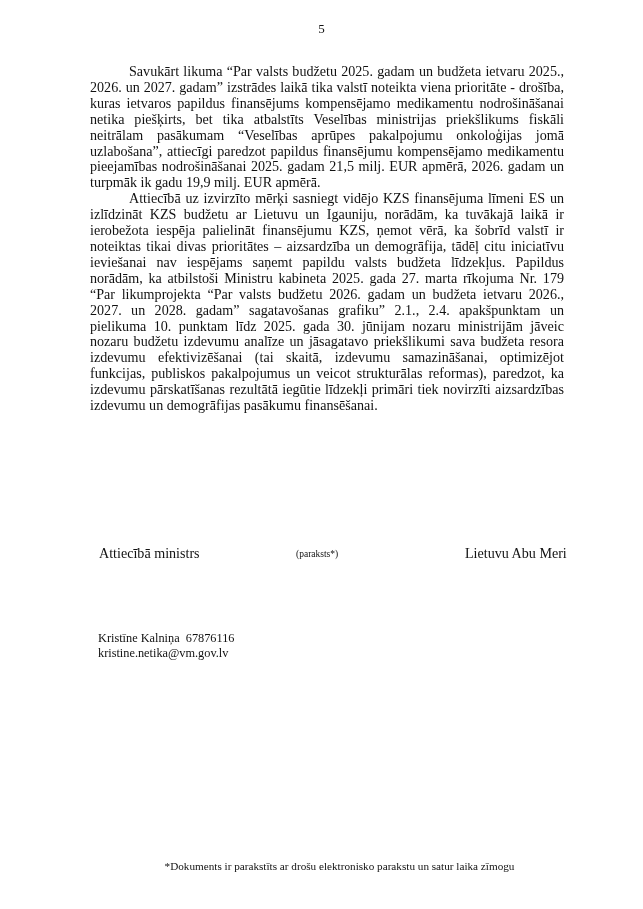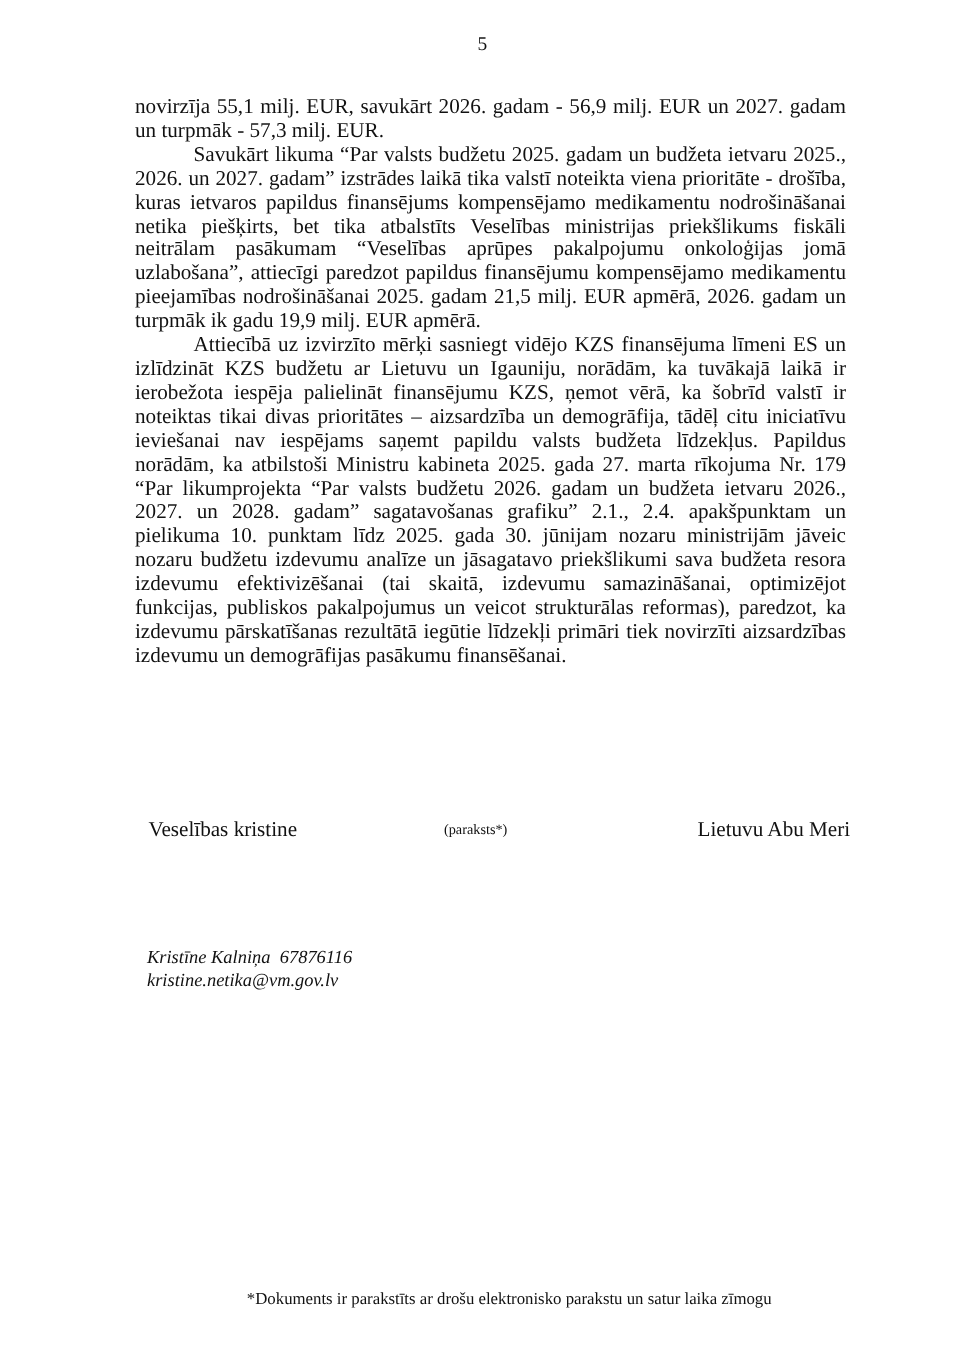--- a/index.html
+++ b/index.html
@@ -18,40 +18,39 @@
   .body-text p { margin: 0; }
   .body-text p.indent { text-indent: 39px; font-family: Liberation Serif, serif; }
   .signature-row {
     position: absolute; top: 545px; left: 99px; width: 480px; height: 20px;
     font-size: 14.1px;
   }
   .sig-title { position: absolute; left: 0; top: 0; }
   .sig-mark { position: absolute; left: 197px; top: 4px; font-size: 9.5px; }
   .sig-name { position: absolute; left: 366px; top: 0; }
   .contact {
-    position: absolute; top: 631px; left: 98px; font-size: 12.3px; line-height: 15px; font-style: italic;
+    position: absolute; top: 631px; left: 98px; font-size: 12.3px; line-height: 15px;
   }
   .footnote {
     position: absolute; top: 860px; left: 0; width: 643px; text-align: center; font-size: 11.2px;
     padding-left: 36px; box-sizing: border-box;
   }
 </style>
 </head>
 <body>
 
 <div class="page-number">5</div>
 
 <div class="body-text">
-  <p>novirzīja 55,1 milj. EUR, savukārt 2026. gadam - 56,9 milj. EUR un 2027. gadam un turpmāk - 57,3 milj. EUR.</p>
   <p class="indent">Savukārt likuma “Par valsts budžetu 2025. gadam un budžeta ietvaru 2025., 2026. un 2027. gadam” izstrādes laikā tika valstī noteikta viena prioritāte - drošība, kuras ietvaros papildus finansējums kompensējamo medikamentu nodrošināšanai netika piešķirts, bet tika atbalstīts Veselības ministrijas priekšlikums fiskāli neitrālam pasākumam “Veselības aprūpes pakalpojumu onkoloģijas jomā uzlabošana”, attiecīgi paredzot papildus finansējumu kompensējamo medikamentu pieejamības nodrošināšanai 2025. gadam 21,5 milj. EUR apmērā, 2026. gadam un turpmāk ik gadu 19,9 milj. EUR apmērā.</p>
   <p class="indent">Attiecībā uz izvirzīto mērķi sasniegt vidējo KZS finansējuma līmeni ES un izlīdzināt KZS budžetu ar Lietuvu un Igauniju, norādām, ka tuvākajā laikā ir ierobežota iespēja palielināt finansējumu KZS, ņemot vērā, ka šobrīd valstī ir noteiktas tikai divas prioritātes – aizsardzība un demogrāfija, tādēļ citu iniciatīvu ieviešanai nav iespējams saņemt papildu valsts budžeta līdzekļus. Papildus norādām, ka atbilstoši Ministru kabineta 2025. gada 27. marta rīkojuma Nr. 179 “Par likumprojekta “Par valsts budžetu 2026. gadam un budžeta ietvaru 2026., 2027. un 2028. gadam” sagatavošanas grafiku” 2.1., 2.4. apakšpunktam un pielikuma 10. punktam līdz 2025. gada 30. jūnijam nozaru ministrijām jāveic nozaru budžetu izdevumu analīze un jāsagatavo priekšlikumi sava budžeta resora izdevumu efektivizēšanai (tai skaitā, izdevumu samazināšanai, optimizējot funkcijas, publiskos pakalpojumus un veicot strukturālas reformas), paredzot, ka izdevumu pārskatīšanas rezultātā iegūtie līdzekļi primāri tiek novirzīti aizsardzības izdevumu un demogrāfijas pasākumu finansēšanai.</p>
 </div>
 
 <div class="signature-row">
-  <span class="sig-title">Veselības kristine</span>
+  <span class="sig-title">Attiecībā ministrs</span>
   <span class="sig-mark">(paraksts*)</span>
   <span class="sig-name">Lietuvu Abu Meri</span>
 </div>
 
 <div class="contact">
   <div style="white-space: pre;">Kristīne Kalniņa  67876116</div>
   <div>kristine.netika@vm.gov.lv</div>
 </div>
 
 <div class="footnote">*Dokuments ir parakstīts ar drošu elektronisko parakstu un satur laika zīmogu</div>

